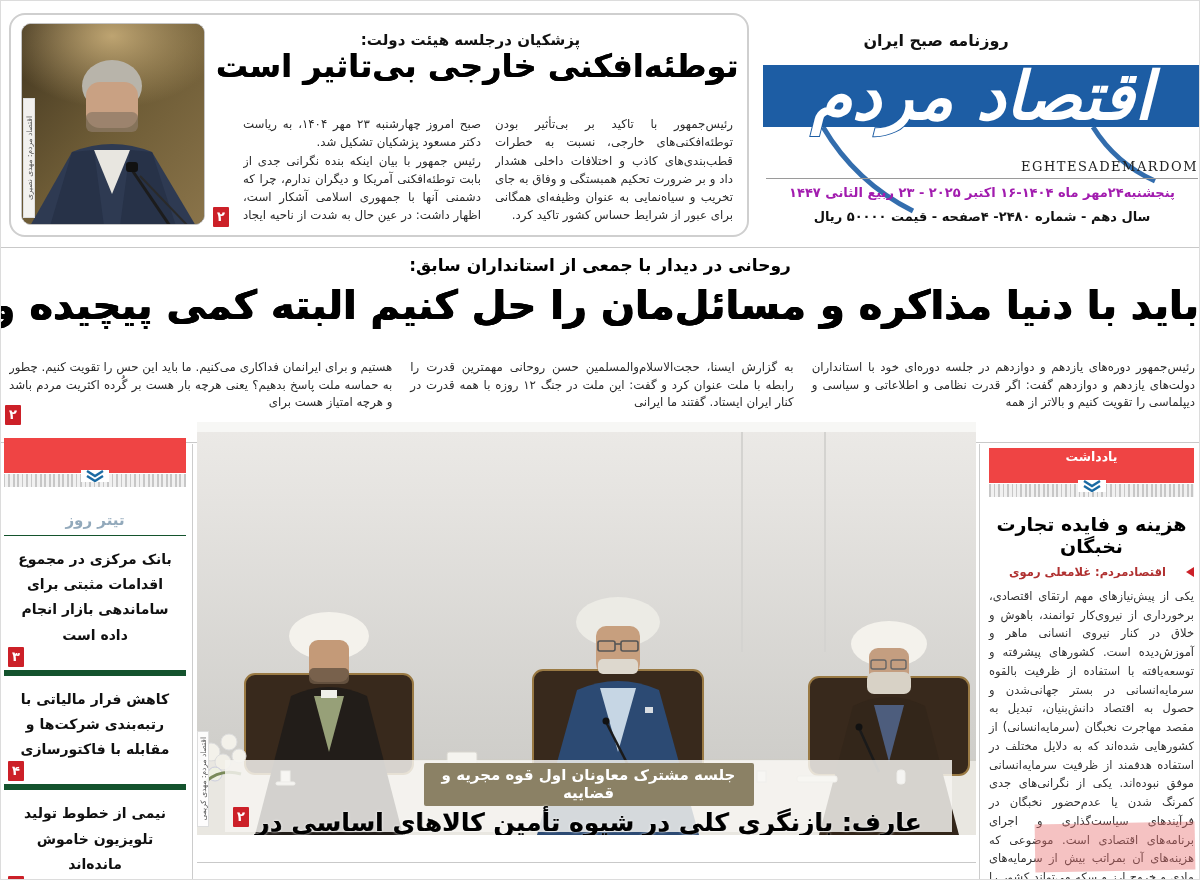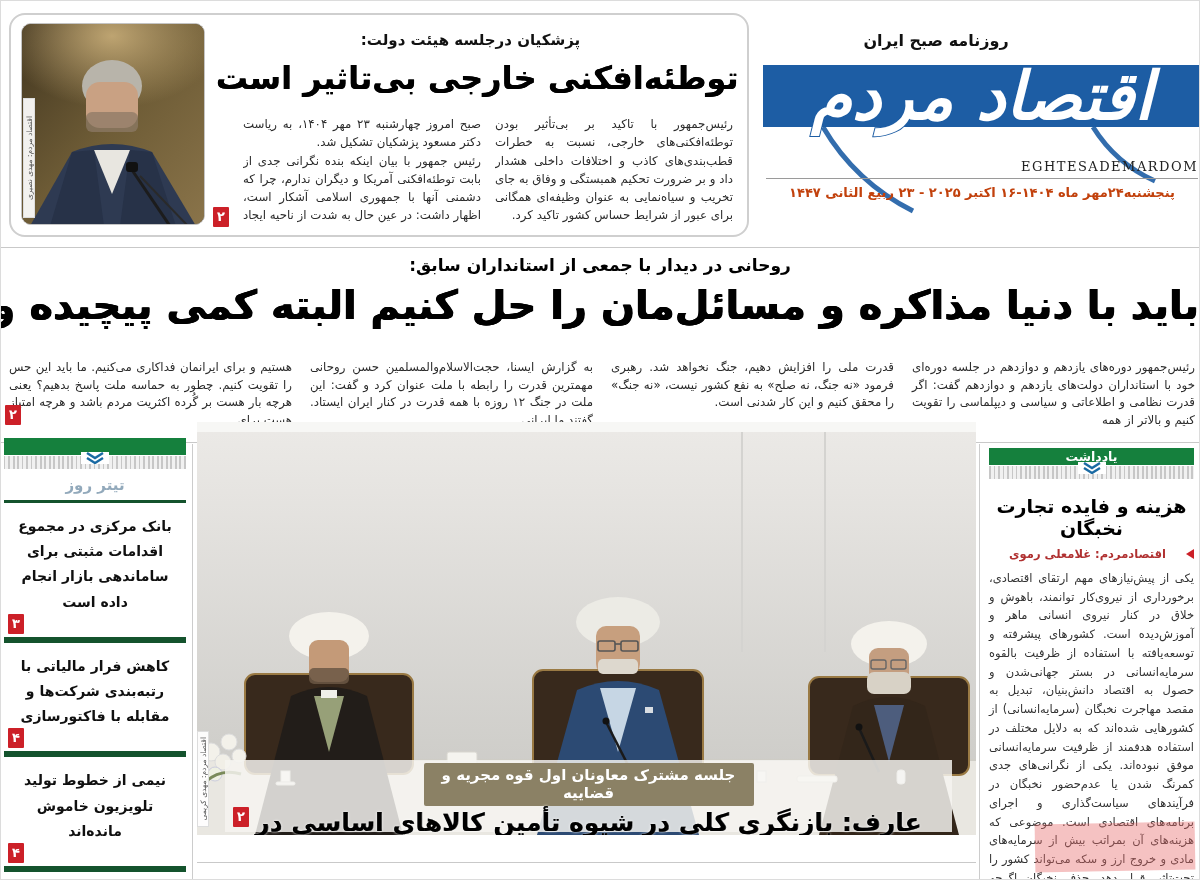--- a/index.html
+++ b/index.html
@@ -16,71 +16,71 @@
              border:2px solid #cfcfcf; border-radius:16px; background:#fff; }
   .top-photo { position:absolute; left:10px; top:8px; width:184px; height:202px;
                border-radius:10px; overflow:hidden; border:1px solid #c4c4c4; background:#6b5a40; }
   .v-credit { position:absolute; left:1px; bottom:6px; width:12px; height:120px;
               background:rgba(255,255,255,.92); border:1px solid #ddd; overflow:hidden;
               display:flex; align-items:center; justify-content:center; }
   .v-credit span { writing-mode:vertical-rl; transform:rotate(180deg);
                    font-size:7.5px; color:#555; white-space:nowrap; }
   .top-kicker { position:absolute; top:16px; right:10px; left:193px; text-align:center;
                 font-size:15px; font-weight:bold; color:#111; }
-  .top-headline { position:absolute; top:44px; right:8px; left:204px; text-align:center;
+  .top-headline { position:absolute; top:32px; right:8px; left:204px; text-align:center;
                   font-size:32px; font-weight:bold; letter-spacing:-0.5px; color:#000;
                   text-shadow:.3px 0 0 #000; }
   .top-body { position:absolute; top:100px; right:14px; left:232px; bottom:10px;
               display:flex; gap:14px; }
   .top-body > div { flex:1; font-size:11.8px; line-height:1.55; text-align:justify;
                     color:#2b2b2b; white-space:pre-line; overflow:hidden; }
   .badge { display:inline-block; min-width:16px; height:20px; background:#cc2028; color:#fff;
            font-size:13px; font-weight:bold; text-align:center; line-height:20px;
            padding:0 2px; border-radius:1px; }
   .top-badge { position:absolute; left:202px; bottom:8px; }
 
   
   .masthead-tagline { position:absolute; left:850px; top:30px; width:170px; text-align:center;
                       font-size:16px; font-weight:bold; color:#111; }
   .logo-svg { position:absolute; left:762px; top:0; width:438px; height:240px; }
   .latin-name { position:absolute; left:985px; top:158px; width:212px; direction:ltr;
                 text-align:right; font-family:"DejaVu Serif", serif; font-size:13px;
                 letter-spacing:1.5px; color:#222; }
   .mast-rule { position:absolute; left:765px; top:177px; width:432px; border-top:1px solid #9a9a9a; }
   .date-line  { position:absolute; left:765px; top:184px; width:432px; text-align:center;
-                font-size:13px; font-weight:bold; color:#c2410c; }
+                font-size:13px; font-weight:bold; color:#a21caf; }
   .issue-line { position:absolute; left:765px; top:208px; width:432px; text-align:center;
                 font-size:13px; font-weight:bold; color:#111; }
 
   .hdiv { position:absolute; left:0; width:1200px; border-top:1px solid #c9c9c9; }
 
   
   .lead-kicker { position:absolute; top:254px; left:0; width:100%; text-align:center;
                  font-size:17px; font-weight:bold; color:#000; }
   .lead-headline { position:absolute; top:281px; left:0; width:100%; text-align:center;
                    font-size:40px; font-weight:bold; letter-spacing:-1px; color:#000;
                    white-space:nowrap; text-shadow:.5px 0 0 #000, -.5px 0 0 #000; }
   .lead-cols { position:absolute; top:358px; left:8px; width:1186px; height:78px;
                display:flex; gap:18px; overflow:hidden; }
   .lead-cols > div { flex:1; font-size:11.8px; line-height:1.5; text-align:justify; color:#2b2b2b; }
   .lead-badge { position:absolute; left:4px; top:404px; }
 
   
-  .bar-blue { height:17px; background:#15803d; width:100%; color:#fff; font-size:12.5px;
+  .bar-blue { height:35px; background:#ef4444; width:100%; color:#fff; font-size:12.5px;
               font-weight:bold; text-align:center; line-height:17px; }
   .hatch { position:relative; height:13px; margin-top:1px;
            background:repeating-linear-gradient(90deg,#c7c7c7 0 1.5px,#f1f1f1 1.5px 4.5px); }
   .chev { position:absolute; left:50%; top:-4px; transform:translateX(-50%);
           background:#fff; padding:0 4px; line-height:0; }
 
   
   .sb-left { position:absolute; left:0; top:437px; width:188px; height:443px;
              overflow:hidden; padding:0 3px; }
   .titr-header { text-align:center; color:#92a9bb; font-size:15px; font-weight:bold;
-                 padding:7px 0 6px; border-bottom:3px solid #14532d; }
+                 padding:7px 0 6px; border-bottom:1px solid #14532d;margin-top:17px; }
   .sb-item { position:relative; padding:11px 6px 22px; border-bottom:6px solid #14532d;
              text-align:center; font-size:14px; font-weight:bold; line-height:1.8; color:#101010; }
   .sb-item .badge { position:absolute; left:4px; bottom:3px; }
   .vdiv { position:absolute; top:443px; bottom:0; width:1px; background:#cccccc; }
 
   
   .photo-main { position:absolute; left:196px; top:421px; width:779px; height:413px;
                 overflow:hidden; background:#dddcd9; }
   .caption-panel { position:absolute; left:28px; right:24px; bottom:3px; height:72px;
                    background:rgba(245,244,241,.84); }
@@ -157,28 +157,28 @@
   <div class="masthead-tagline">روزنامه صبح ایران</div>
   <svg class="logo-svg" viewBox="0 0 438 240">
     <rect x="0" y="64" width="438" height="62" fill="#1d5da4"></rect>
     <text x="219" y="118" text-anchor="middle" direction="rtl" font-family="DejaVu Sans, sans-serif" font-size="66" font-weight="bold" font-style="italic" fill="#ffffff" stroke="#1d5da4" stroke-width="2" paint-order="stroke">اقتصاد مردم</text>
     <path d="M60,126 C80,160 110,190 150,210" stroke="#1d5da4" stroke-width="5" fill="none" opacity="0.9"></path>
     <path d="M330,126 C345,150 365,168 392,180" stroke="#1d5da4" stroke-width="5" fill="none" opacity="0.9"></path>
   </svg>
   <div class="latin-name">EGHTESADEMARDOM</div>
   <div class="mast-rule"></div>
   <div class="date-line">پنجشنبه۲۴مهر ماه ۱۴۰۴-۱۶ اکتبر ۲۰۲۵ - ۲۳ ربیع الثانی ۱۴۴۷</div>
+  <div class="issue-line">سال دهم - شماره ۲۴۸۰- ۴صفحه - قیمت ۵۰۰۰۰ ریال</div>
 
   <div class="hdiv" style="top:246px"></div>
 
   <div class="lead-kicker">روحانی در دیدار با جمعی از استانداران سابق:</div>
   <div class="lead-headline">باید با دنیا مذاکره و مسائل‌مان را حل کنیم البته کمی پیچیده و سخت است</div>
   <div class="lead-cols">
     <div>رئیس‌جمهور دوره‌های یازدهم و دوازدهم در جلسه دوره‌ای خود با استانداران دولت‌های یازدهم و دوازدهم گفت: اگر قدرت نظامی و اطلاعاتی و سیاسی و دیپلماسی را تقویت کنیم و بالاتر از همه</div>
-    <div>قدرت ملی را افزایش دهیم، جنگ نخواهد شد. رهبری فرمود «نه جنگ، نه صلح» به نفع کشور نیست، «نه جنگ» را محقق کنیم و این کار شدنی است.</div>
     <div>به گزارش ایسنا، حجت‌الاسلام‌والمسلمین حسن روحانی مهمترین قدرت را رابطه با ملت عنوان کرد و گفت: این ملت در جنگ ۱۲ روزه با همه قدرت در کنار ایران ایستاد. گفتند ما ایرانی</div>
     <div>هستیم و برای ایرانمان فداکاری می‌کنیم. ما باید این حس را تقویت کنیم. چطور به حماسه ملت پاسخ بدهیم؟ یعنی هرچه بار هست بر گُرده اکثریت مردم باشد و هرچه امتیاز هست برای</div>
   </div>
   <span class="badge lead-badge">۲</span>
 
   <div class="hdiv" style="top:441px"></div>
 
   <div class="sb-left">
     <div class="bar-blue"></div>
     <div class="hatch">

